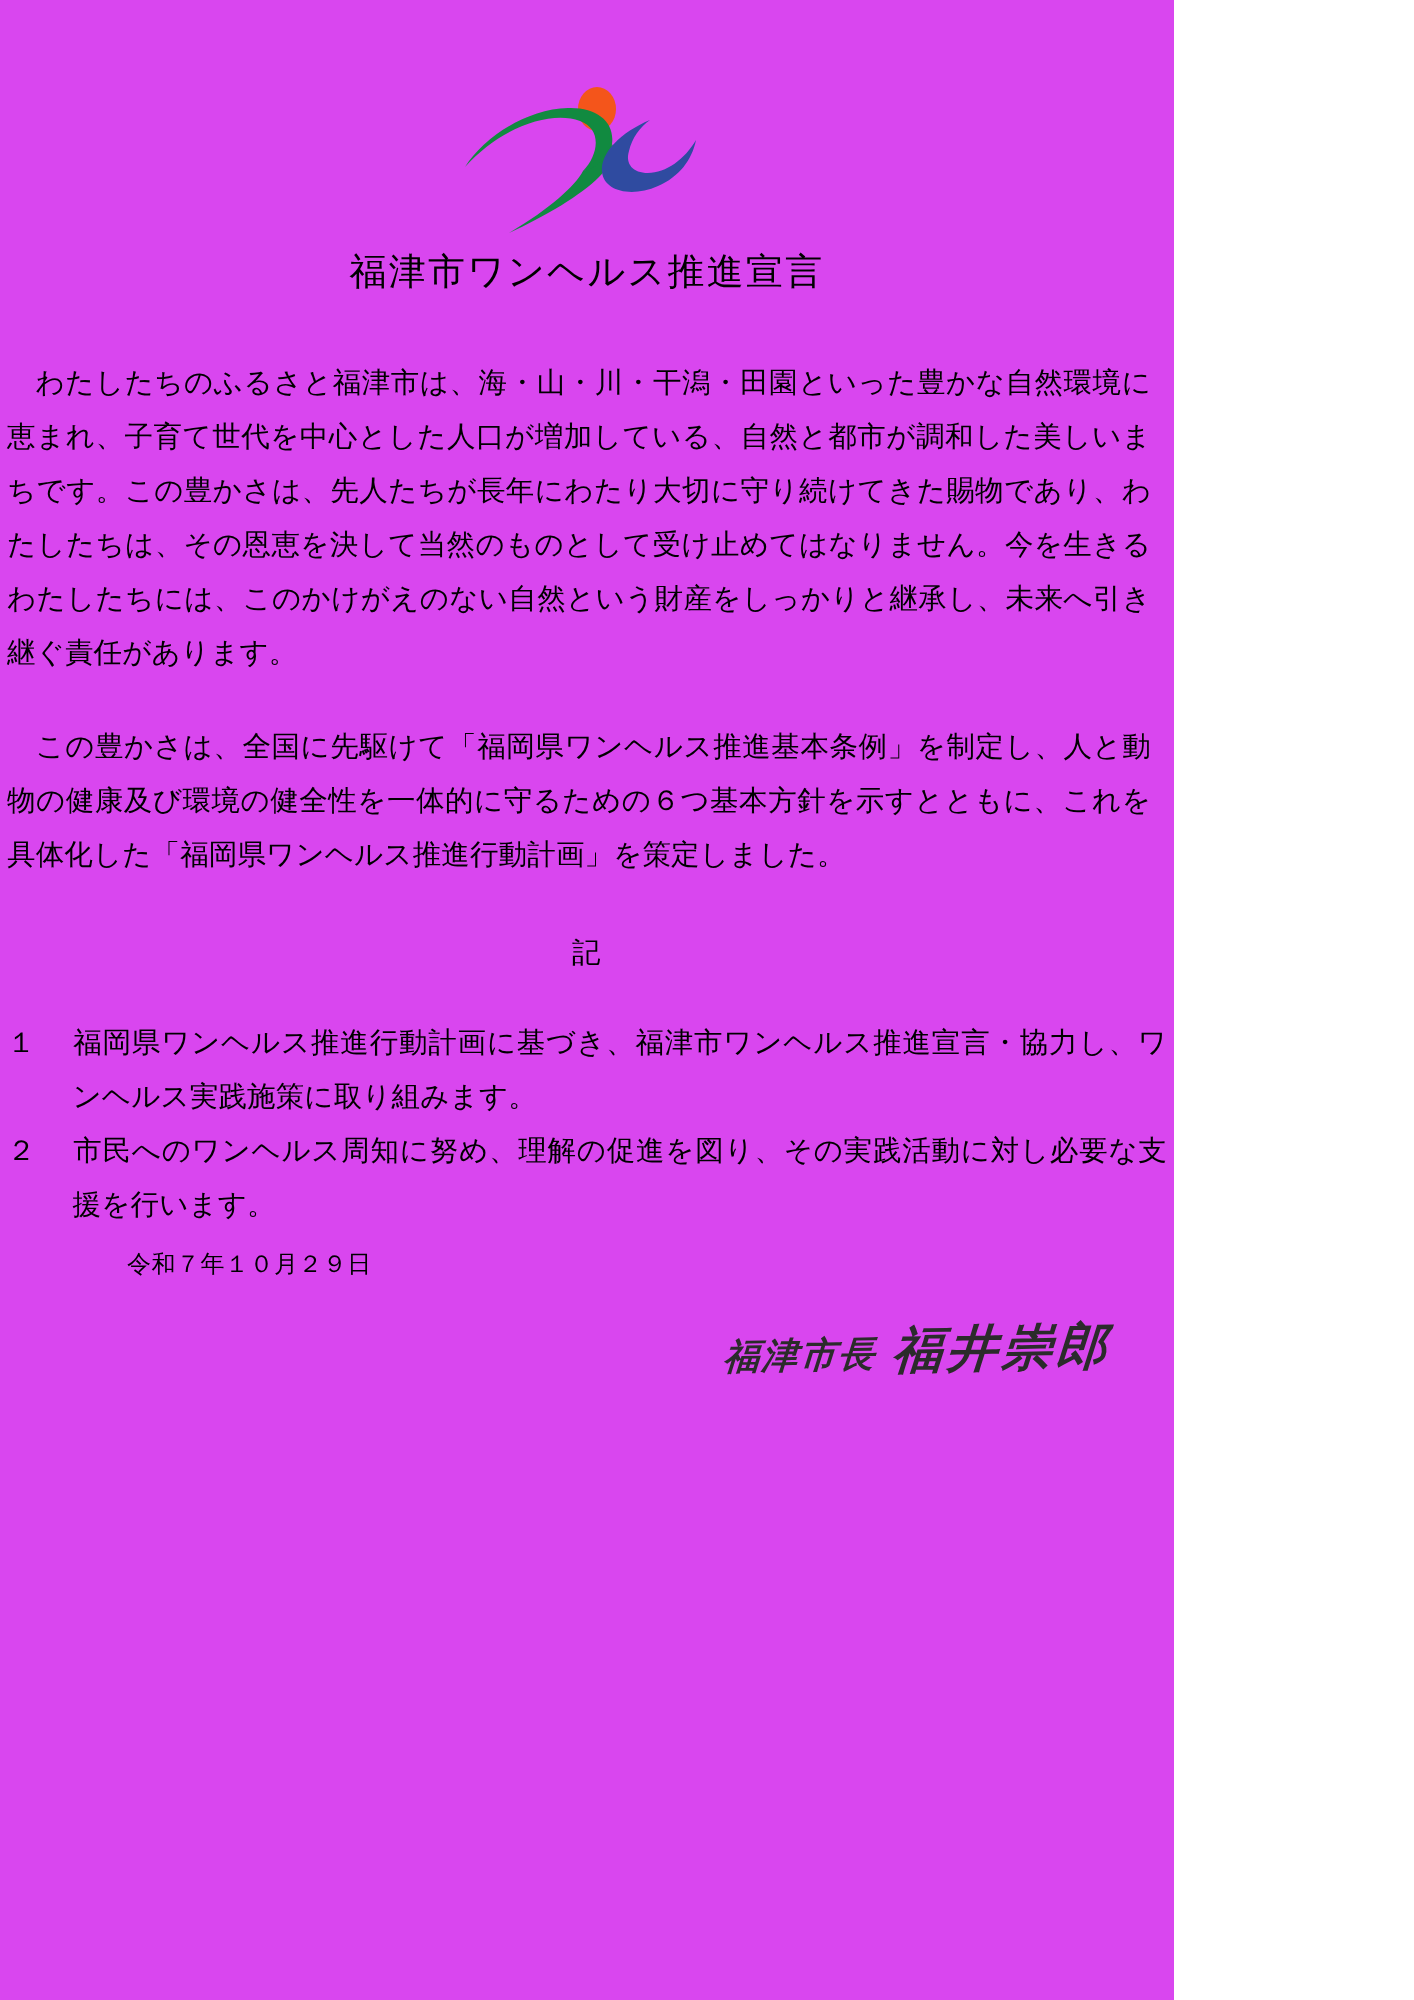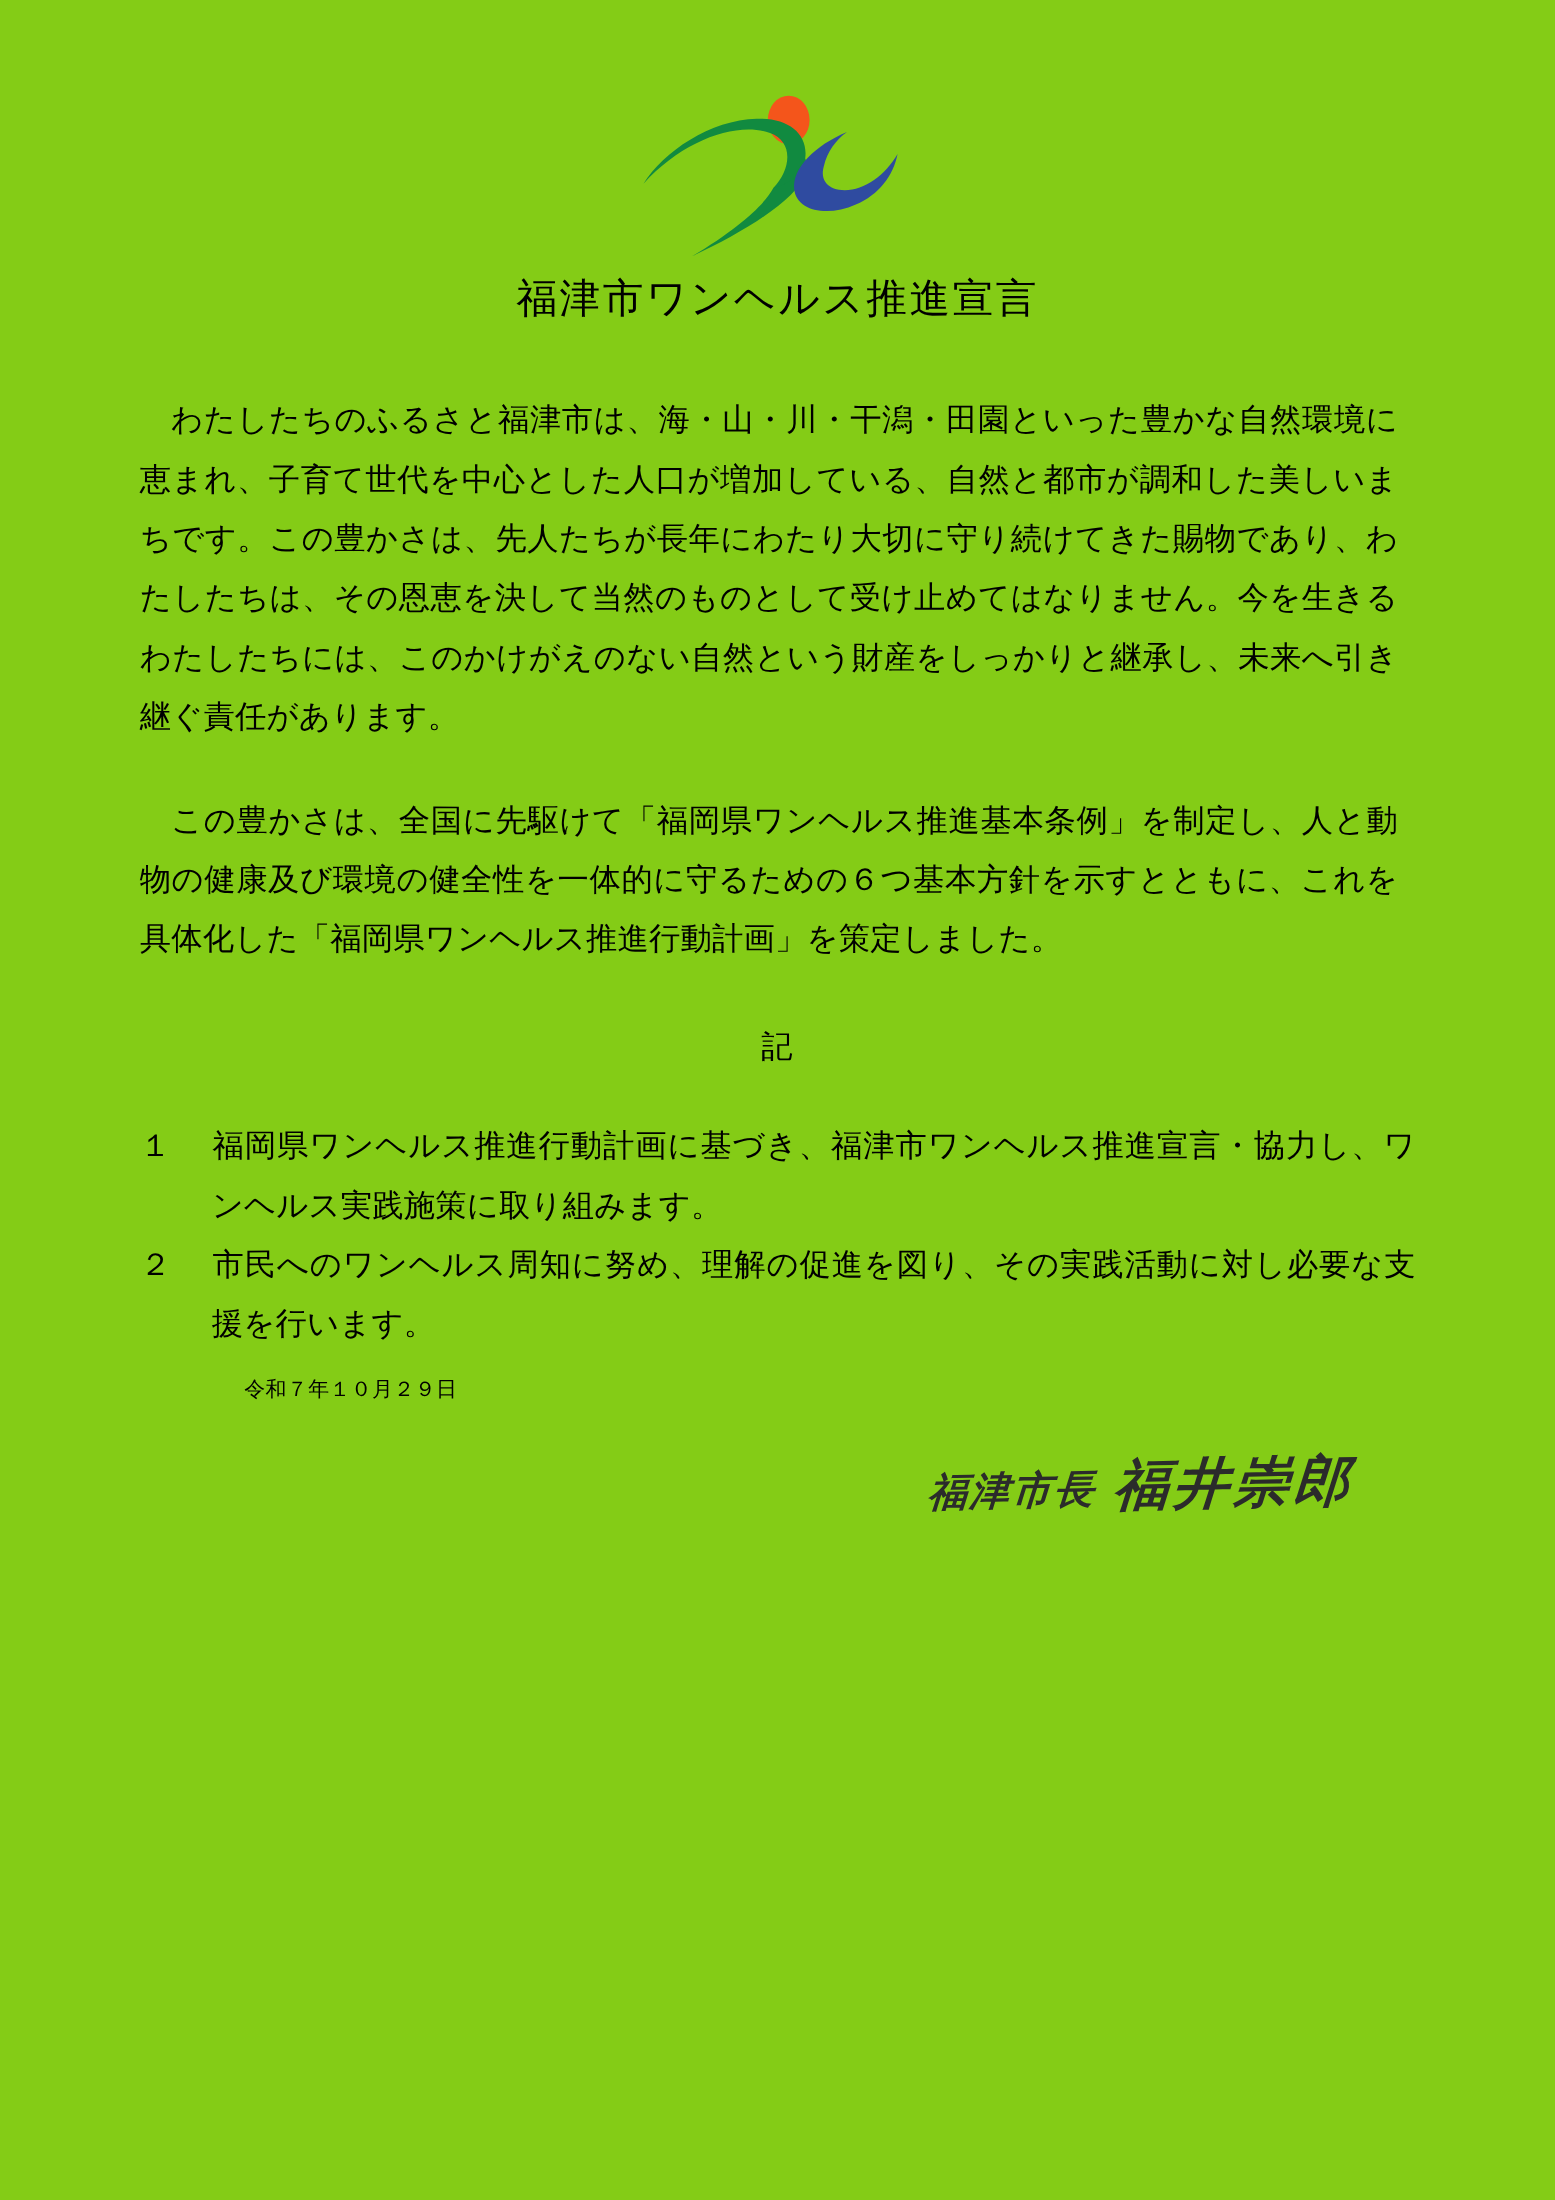--- a/index.html
+++ b/index.html
@@ -7,23 +7,23 @@
     margin: 0;
     padding: 0;
     background: #ffffff;
   }
   body {
     font-family: "Liberation Sans", "DejaVu Sans", sans-serif;
     color: #000000;
   }
   .page {
     position: relative;
-    width: 1414px;
+    width: 1174px;
     height: 2000px;
-    background: #84cc16;
+    background: #d946ef;
     overflow: hidden;
     box-sizing: border-box;
   }
 
   
   .header {
     padding-top: 74px;
     text-align: center;
   }
   .logo-wrap {
@@ -92,21 +92,21 @@
     letter-spacing: 0.005em;
   }
   ol.items li .num {
     display: inline-block;
     width: 2.3em;
     text-indent: 0;
   }
 
   
   .date-line {
-    font-size: 19px;
+    font-size: 24px;
     line-height: 54px;
     margin: 6px 0 0 0;
     padding-left: 5.0em;
     letter-spacing: 0.02em;
   }
 
   .signature-row {
     margin-top: 26px;
     text-align: right;
     padding-right: 56px;

